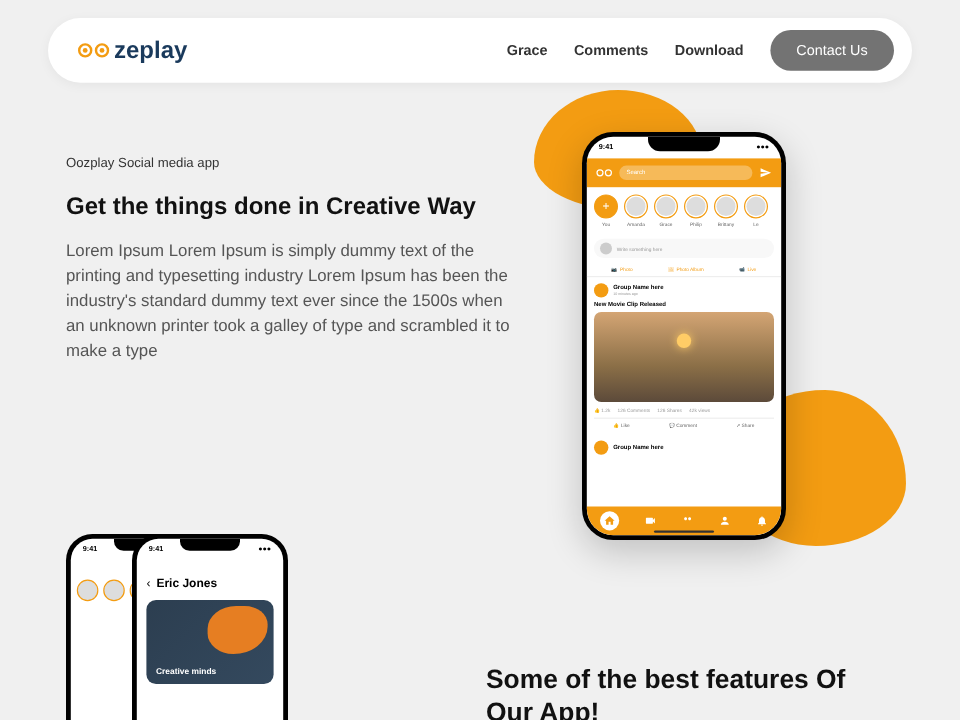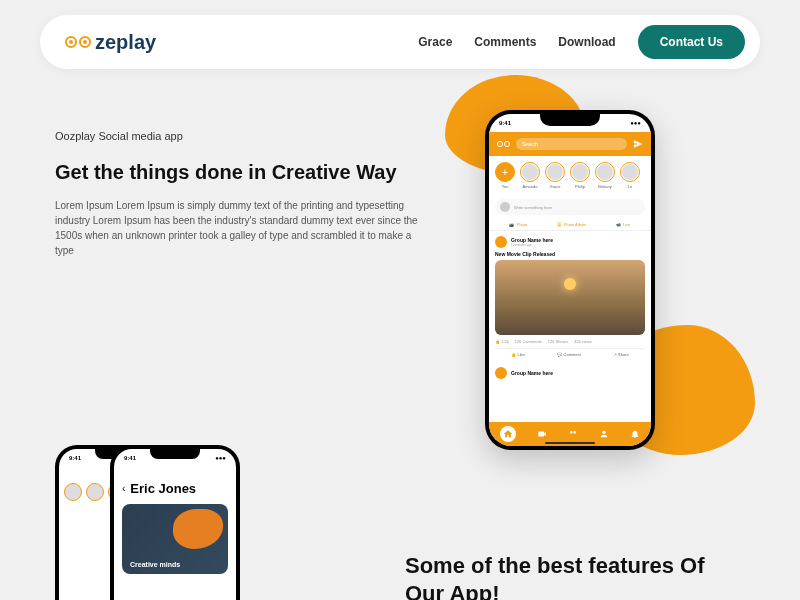--- a/index.html
+++ b/index.html
@@ -6,26 +6,26 @@
 body { font-family: -apple-system, BlinkMacSystemFont, 'Segoe UI', sans-serif; background: #f0f0f0; width: 800px; height: 600px; overflow: hidden; position: relative; }
 
 .navbar { position: absolute; top: 15px; left: 40px; right: 40px; background: #fff; border-radius: 30px; padding: 10px 15px 10px 25px; display: flex; align-items: center; justify-content: space-between; box-shadow: 0 2px 10px rgba(0,0,0,0.05); z-index: 100; }
 .logo { display: flex; align-items: center; gap: 4px; }
 .logo-eyes { display: flex; gap: 2px; }
 .eye { width: 12px; height: 12px; border: 2px solid #f39c12; border-radius: 50%; display: flex; align-items: center; justify-content: center; }
 .eye::after { content: ''; width: 4px; height: 4px; background: #f39c12; border-radius: 50%; }
 .logo-text { font-size: 20px; font-weight: 700; color: #1a3a5c; }
 .nav-links { display: flex; align-items: center; gap: 22px; }
 .nav-link { font-size: 12px; font-weight: 600; color: #333; cursor: pointer; }
-.contact-btn { background: #0f766e; color: #fff; padding: 10px 22px; border-radius: 22px; font-size: 12px; font-weight: 700; cursor: pointer; }
+.contact-btn { background: #737373; color: #fff; padding: 10px 22px; border-radius: 22px; font-size: 12px; font-weight: 400; cursor: pointer; }
 
 .hero { position: absolute; top: 130px; left: 55px; width: 370px; }
 .hero-tag { font-size: 11px; color: #333; margin-bottom: 18px; font-weight: 500; }
 .hero-title { font-size: 20px; font-weight: 800; color: #111; line-height: 1.2; margin-bottom: 14px; }
-.hero-desc { font-size: 10px; color: #555; line-height: 1.5; }
+.hero-desc { font-size: 14px; color: #555; line-height: 1.5; }
 
 .phone-area { position: absolute; top: 75px; right: 95px; width: 270px; height: 400px; }
 .blob1 { position: absolute; top: 0; left: 10px; width: 140px; height: 100px; background: #f39c12; border-radius: 50% 50% 45% 55% / 60% 55% 45% 40%; }
 .blob2 { position: absolute; bottom: 20px; right: -50px; width: 150px; height: 130px; background: #f39c12; border-radius: 55% 45% 50% 50% / 50% 60% 40% 50%; }
 
 .phone { position: absolute; top: 35px; left: 50px; width: 170px; height: 340px; background: #000; border-radius: 26px; padding: 4px; box-shadow: 0 10px 30px rgba(0,0,0,0.2); }
 .phone-inner { width: 100%; height: 100%; background: #fff; border-radius: 22px; overflow: hidden; position: relative; }
 .notch { position: absolute; top: 0; left: 50%; transform: translateX(-50%); width: 60px; height: 12px; background: #000; border-radius: 0 0 10px 10px; z-index: 10; }
 .status-bar { height: 18px; display: flex; justify-content: space-between; align-items: center; padding: 0 10px; font-size: 6px; font-weight: 600; }
 .phone-header { background: #f39c12; padding: 6px 8px; display: flex; align-items: center; gap: 6px; }
@@ -71,21 +71,21 @@
 .features-title { font-size: 22px; font-weight: 800; color: #111; line-height: 1.25; text-align: left; width: 340px; margin-left: auto; margin-bottom: 18px; }
 
 .phones-bottom { position: relative; width: 240px; height: 120px; }
 .phone2 { position: absolute; bottom: 0; width: 130px; height: 180px; background: #000; border-radius: 22px 22px 0 0; padding: 4px 4px 0; }
 .phone2-inner { width: 100%; height: 100%; background: #fff; border-radius: 18px 18px 0 0; overflow: hidden; position: relative; }
 .phone2.back { left: 0; z-index: 1; }
 .phone2.front { left: 55px; z-index: 2; }
 .notch2 { position: absolute; top: 0; left: 50%; transform: translateX(-50%); width: 50px; height: 10px; background: #000; border-radius: 0 0 8px 8px; }
 .profile-header { padding: 14px 8px 4px; display: flex; align-items: center; gap: 5px; }
 .back-arrow { font-size: 10px; }
-.profile-name { font-size: 13px; font-weight: 700; }
+.profile-name { font-size: 10px; font-weight: 700; }
 .creative-card { margin: 4px 8px; background: linear-gradient(135deg, #2c3e50, #34495e); border-radius: 8px; padding: 8px; height: 70px; position: relative; overflow: hidden; }
 .creative-text { color: #fff; font-size: 7px; font-weight: 600; position: absolute; bottom: 6px; left: 8px; }
 .blob-art { position: absolute; top: 5px; right: 5px; width: 50px; height: 40px; background: #e67e22; border-radius: 50% 40% 60% 45%; }
 
 .stories2 { display: flex; gap: 4px; padding: 16px 5px 5px; }
 .story2 { width: 18px; height: 18px; border-radius: 50%; border: 1.5px solid #f39c12; background: #ddd; }
 </style>
 </head>
 <body>
 

